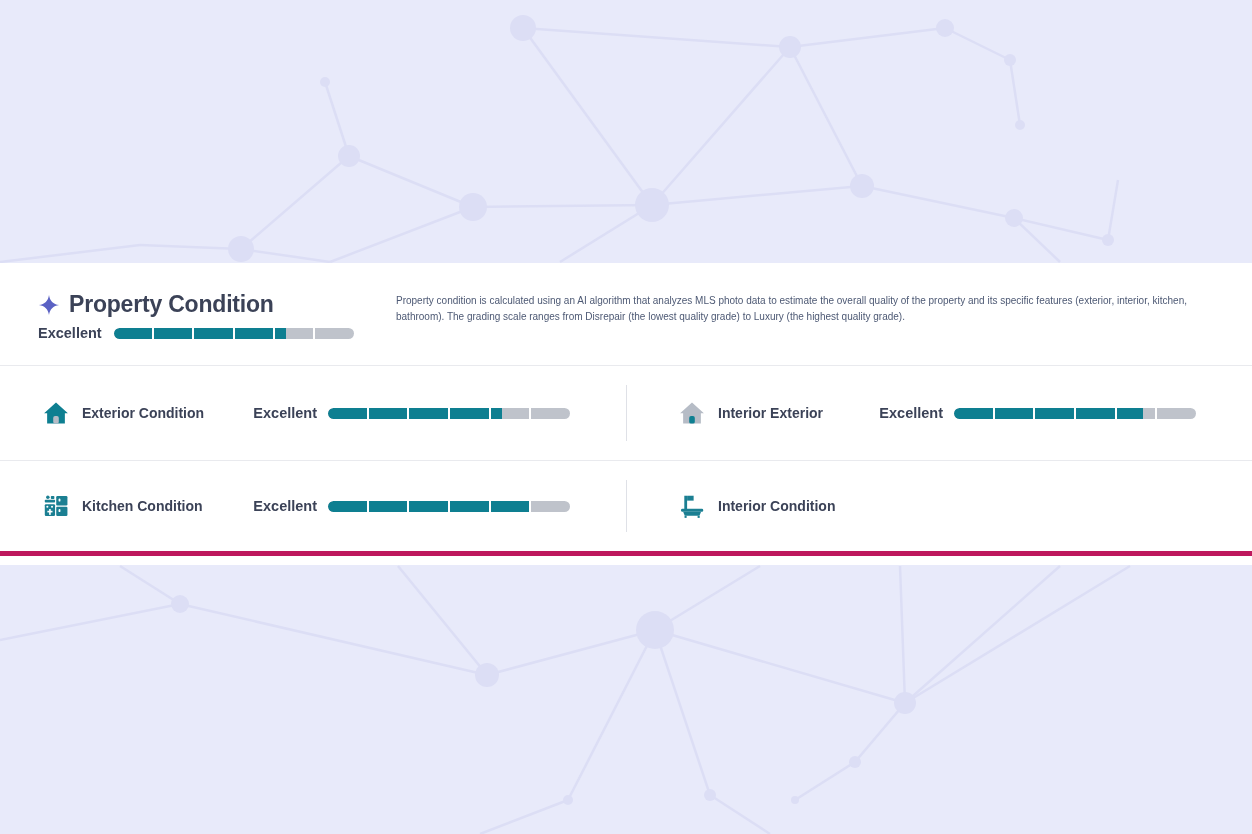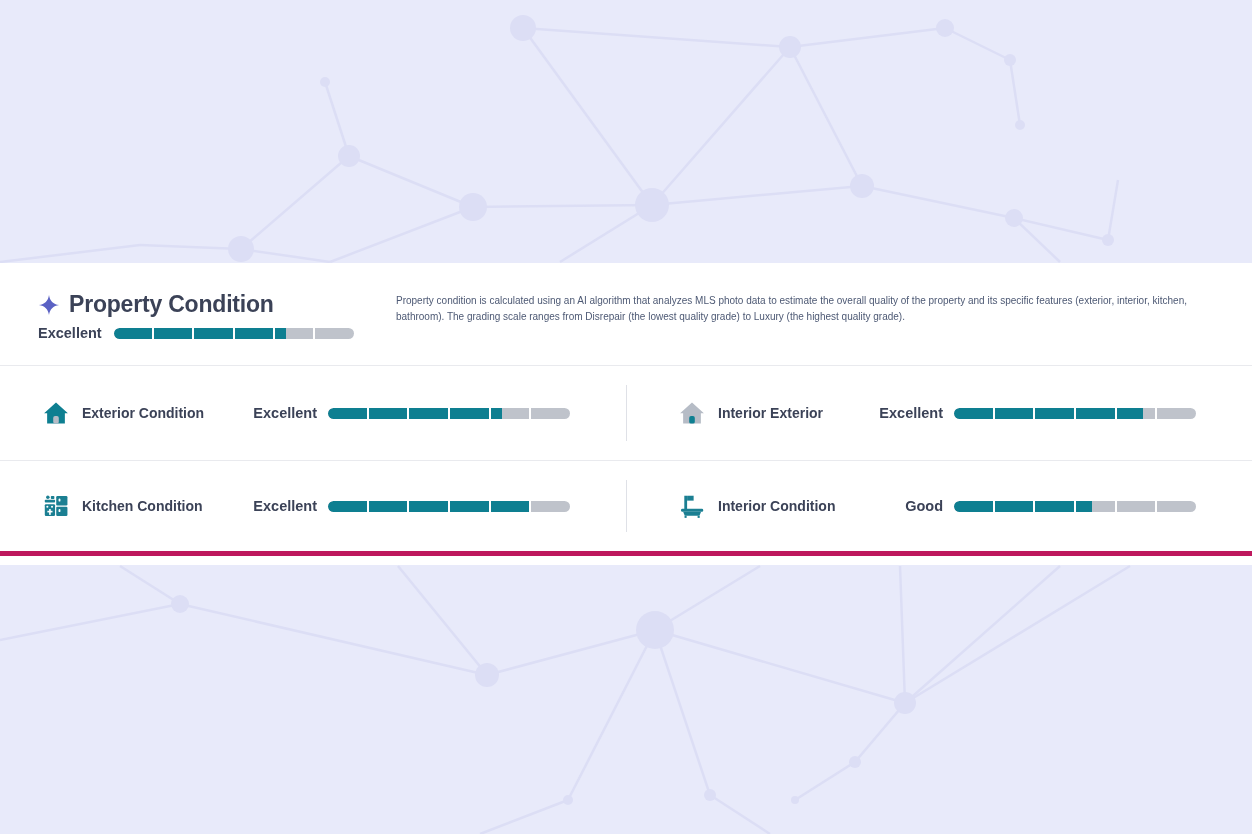--- a/index.html
+++ b/index.html
@@ -389,31 +389,17 @@
           <svg width="28" height="28" viewBox="0 0 24 24">
             <path d="M5.4 3.2 L5.4 15 L7.8 15 L7.8 3.2 Z" fill="#1b7f92"></path>
             <path d="M7.8 3.2 L13.4 3.2 L13.4 7.4 L7.8 7.4 Z" fill="#1b7f92"></path>
             <rect x="2.6" y="14.4" width="19" height="2.6" rx="1.1" fill="#1b7f92"></rect>
             <path d="M4.4 17 L19.8 17 L18.4 20.4 L5.8 20.4 Z" fill="#1b7f92"></path>
             <rect x="5.6" y="20.4" width="1.8" height="1.8" fill="#1b7f92"></rect>
             <rect x="16.8" y="20.4" width="1.8" height="1.8" fill="#1b7f92"></rect>
           </svg>
         </span>
         <span class="cell-label">Interior Condition</span>
-        <div class="cell-grade-wrap">
-          <span class="cell-grade-label">Good</span>
-          <div class="bar bar-cell">
-            <div class="fill" style="width: 57%;"></div>
-            <div class="ticks">
-                <i></i>
-                <i></i>
-                <i></i>
-                <i></i>
-                <i></i>
-                <i></i>
-              </div>
-          </div>
-        </div>
       </div>
     </div>
 
   </div>
 </div>
 
 </body></html>

